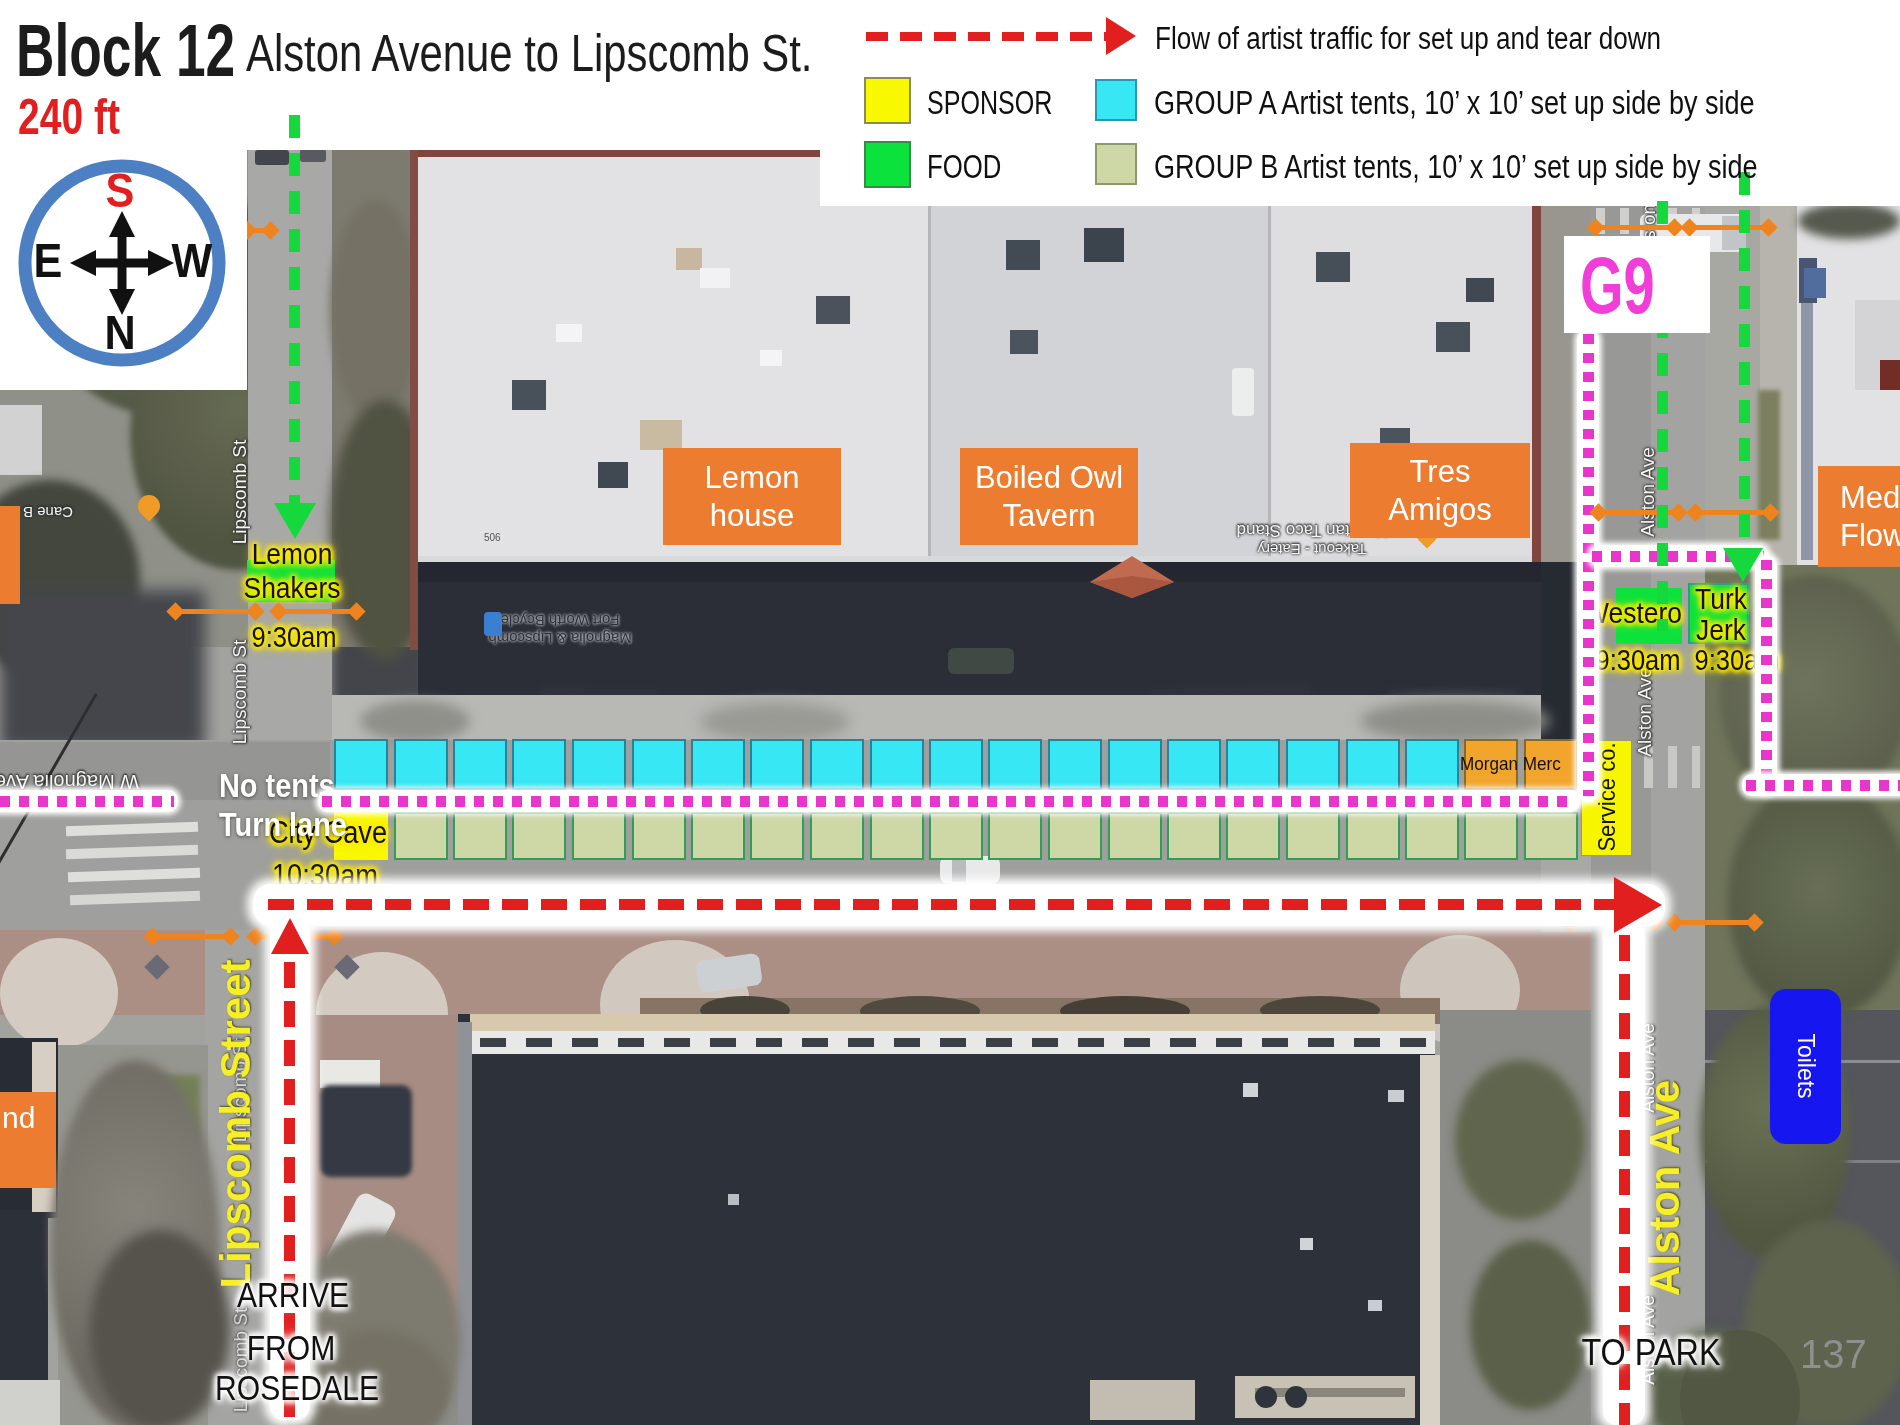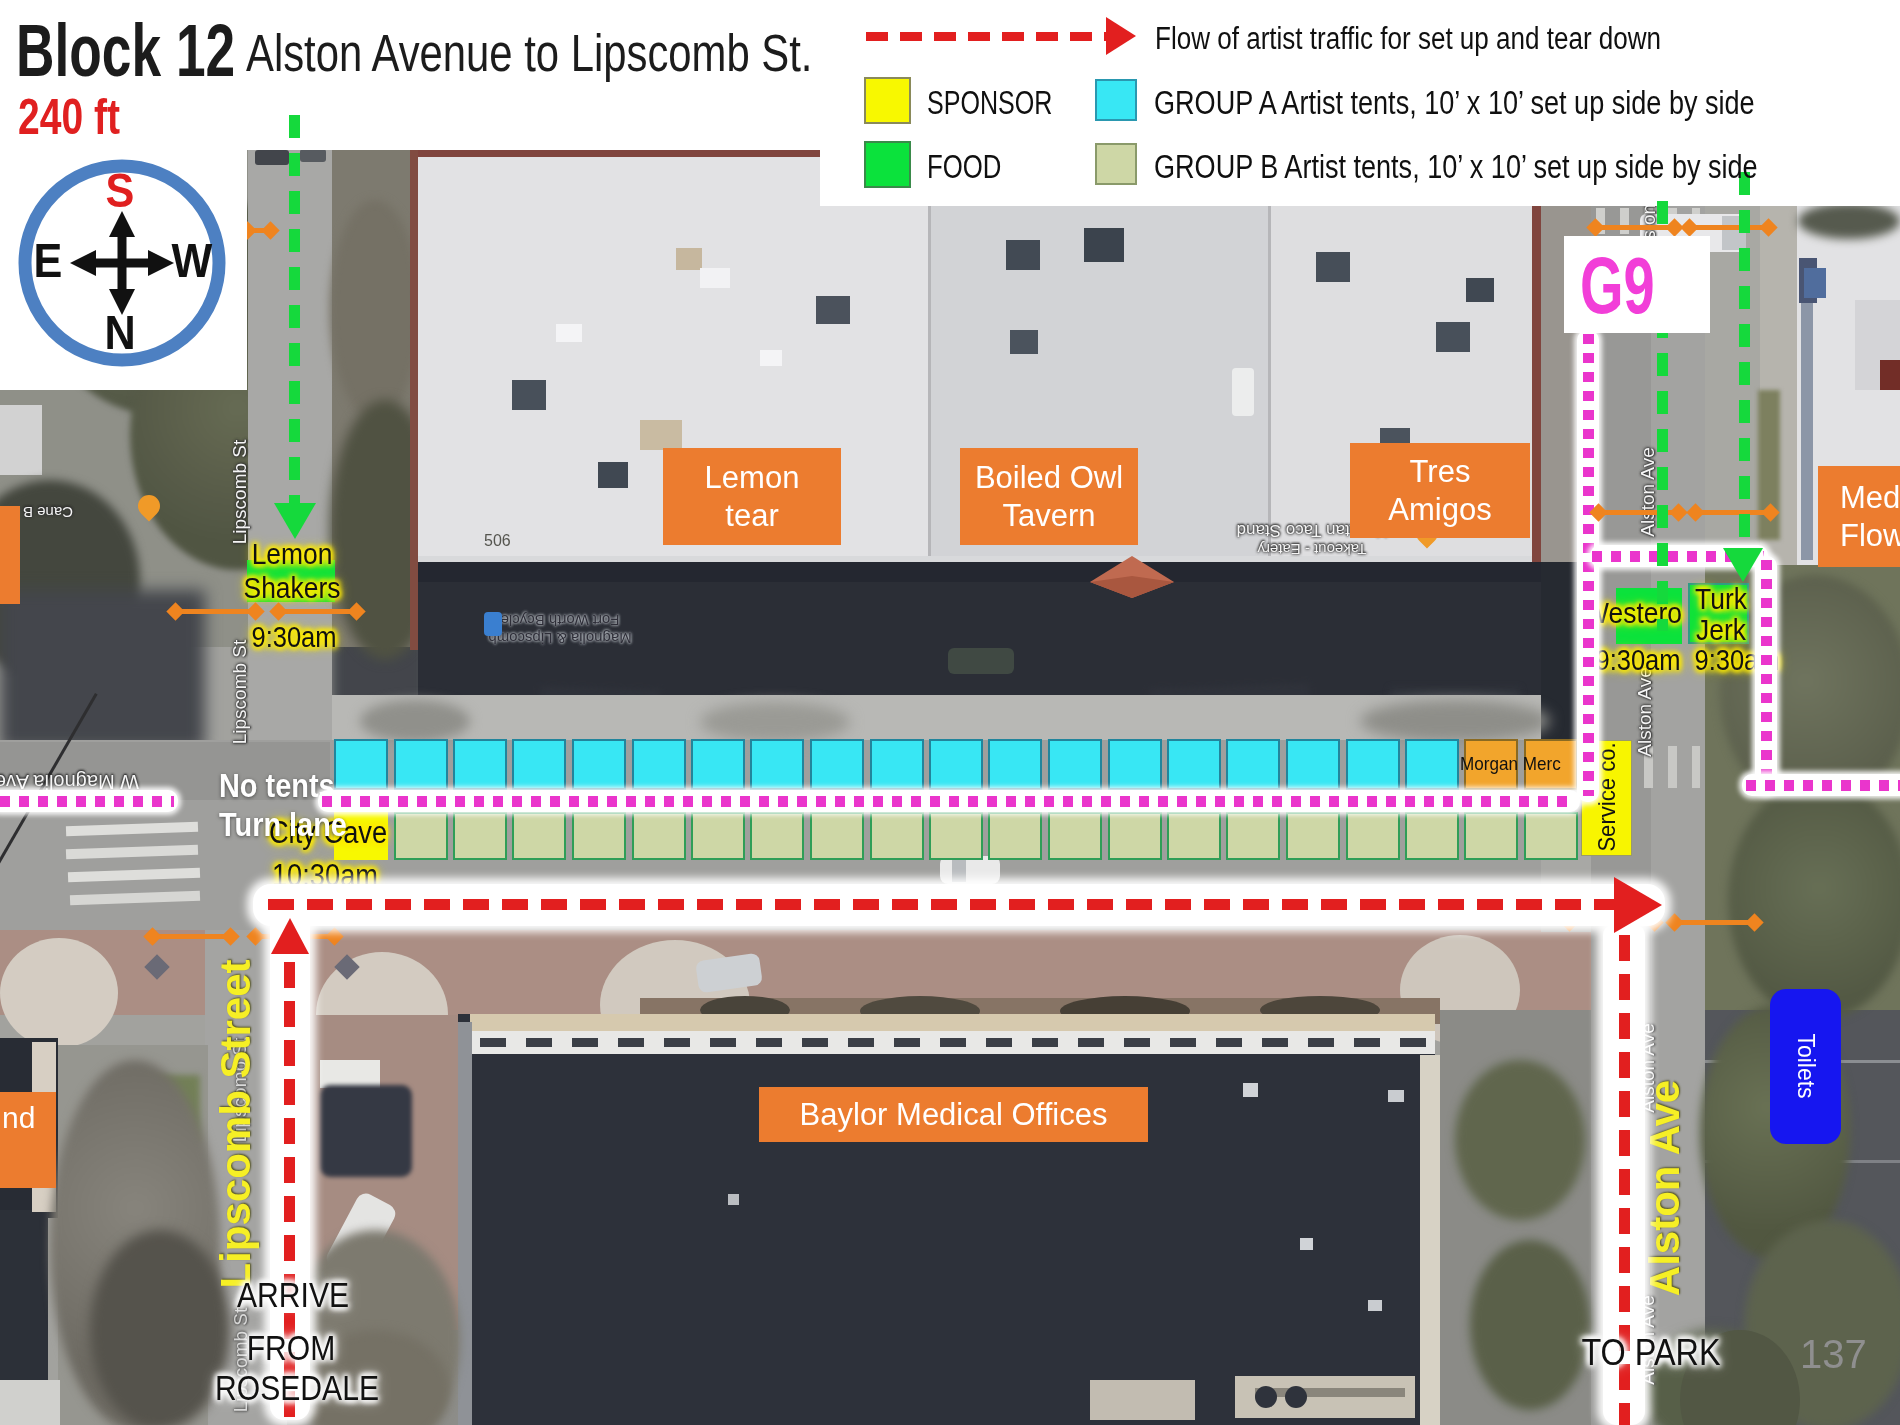--- a/index.html
+++ b/index.html
@@ -269,21 +269,21 @@
 <div style="left:484px;top:612px;width:18px;height:24px;background:#3a7fd0;border-radius:4px;z-index:4;"></div>
 
 <div class="slabel" style="left:1312px;top:530px;transform:translate(-50%,-50%) rotate(180deg);z-index:4;font-size:17px;">Yucatan Taco Stand</div>
 
 <div class="slabel" style="left:1312px;top:549px;transform:translate(-50%,-50%) rotate(180deg);z-index:4;font-size:15px;">Takeout - Eatery</div>
 
 <div class="slabel" style="left:48px;top:512px;transform:translate(-50%,-50%) rotate(180deg);z-index:4;font-size:15px;">Cane B</div>
 
 <div style="left:1800px;top:1332px;font-size:40px;color:#8f8f8f;z-index:4;">137</div>
 
-<div style="left:484px;top:532px;font-size:16px;color:#55554f;z-index:4;">506</div>
+<div style="left:484px;top:532px;font-size:10px;color:#55554f;z-index:4;">506</div>
 
 <div style="left:138px;top:495px;width:22px;height:22px;background:#f09a28;border-radius:50% 50% 50% 0;transform:rotate(-45deg);z-index:4;"></div>
 
 <div style="left:1030px;top:524px;width:20px;height:20px;background:#f0a028;border-radius:50%;z-index:4;"></div>
 
 <div style="left:1416px;top:522px;width:22px;height:22px;background:#f09a28;border-radius:50% 50% 50% 0;transform:rotate(-45deg);z-index:4;"></div>
 
 <svg style="position:absolute;left:1086px;top:552px;z-index:4;" width="92" height="50" viewBox="0 0 92 50">
       <polygon points="4,30 46,4 88,30 46,46" fill="#c06a50"></polygon>
       <polygon points="4,30 46,24 88,30 46,46" fill="#a9573f"></polygon>
@@ -374,41 +374,38 @@
 <div class="tentb" style="left:1464px;"></div>
 
 <div class="tentb" style="left:1524px;"></div>
 
 <div style="left:1581px;top:740px;width:51px;height:116px;background:#f8f500;border:1px solid #9a9a6a;z-index:6;"></div>
 
 <div style="left:1607px;top:797px;transform:translate(-50%,-50%) rotate(-90deg) scaleX(.92);font-size:24px;color:#111;z-index:6;white-space:nowrap;">Service co.</div>
 
 <div class="olabel" style="left:663px;top:448px;width:178px;height:97px;">
       <span>Lemon</span>
-      <span>tear</span>
+      <span>house</span>
     </div>
 
 <div class="olabel" style="left:1350px;top:443px;width:180px;height:95px;">
       <span>Tres</span>
       <span>Amigos</span>
     </div>
 
 <div class="olabel" style="left:960px;top:448px;width:178px;height:97px;">
       <span>Boiled Owl</span>
       <span>Tavern</span>
     </div>
 
 <div class="olabel" style="left:1818px;top:466px;width:120px;height:101px;align-items:flex-start;padding-left:22px;">
       <span>Med</span>
       <span>Flow</span>
     </div>
 
-<div class="olabel" style="left:759px;top:1087px;width:389px;height:55px;">
-      <span>Baylor Medical Offices</span>
-    </div>
 
 <div class="olabel" style="left:0;top:506px;width:20px;height:98px;"></div>
 
 <div class="olabel" style="left:0;top:1092px;width:56px;height:96px;align-items:flex-start;justify-content:flex-start;padding:8px 0 0 2px;font-size:30px;">
       <span>nd</span>
     </div>
 
 <div style="left:247px;top:560px;width:88px;height:42px;background:#0be23c;z-index:6;"></div>
 
 <div style="left:1616px;top:588px;width:66px;height:56px;background:#0be23c;z-index:6;"></div>

